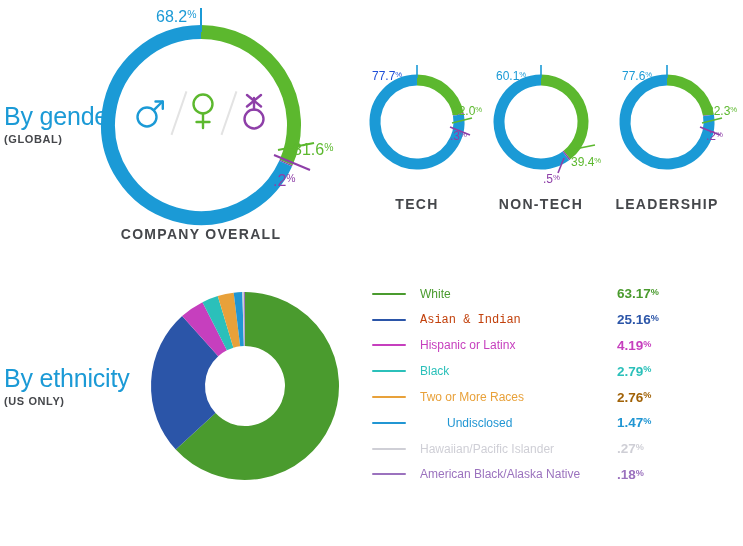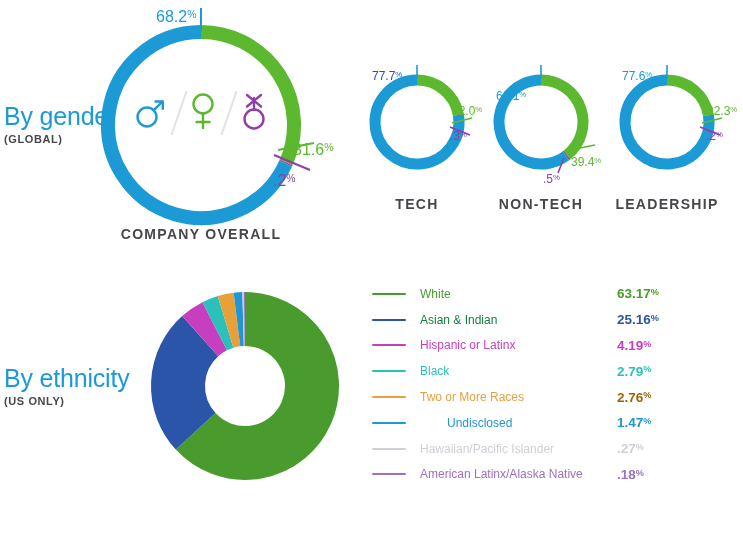--- a/index.html
+++ b/index.html
@@ -225,21 +225,21 @@
   <div class="donut" id="donut-non-tech" style="left:492px; top:73px;">
     <svg width="98" height="98" viewBox="0 0 98 98" aria-hidden="true">
         <path d="M 49 7 A 42 42 0 0 1 74.95010374979405 82.02411414973798" fill="none" stroke="#5CB82E" stroke-width="11"></path>
         <path d="M 74.95010374979405 82.02411414973798 A 42 42 0 0 1 73.8999864467645 82.82293119986713" fill="none" stroke="#8E3FA8" stroke-width="11"></path>
         <path d="M 73.8999864467645 82.82293119986713 A 42 42 0 1 1 48.99999999999999 7" fill="none" stroke="#1B9AD6" stroke-width="11"></path>
         <line x1="49" y1="-8" x2="49" y2="5" stroke="#1B9AD6" stroke-width="1.6"></line>
         <line x1="83" y1="76" x2="103" y2="72" stroke="#5CB82E" stroke-width="1.6"></line>
         <line x1="72" y1="85" x2="66" y2="100" stroke="#8E3FA8" stroke-width="1.6"></line>
       </svg>
   </div>
-  <div class="pct-label small" style="left:496px; top:69px; color:#1B9AD6;margin-top:20px;">
+  <div class="pct-label small" style="left:496px; top:69px; color:#1B9AD6;">
     <span>60.1</span><span class="sup">%</span>
   </div>
   <div class="pct-label small" style="left:571px; top:155px; color:#5CB82E;">
     <span>39.4</span><span class="sup">%</span>
   </div>
   <div class="pct-label small" style="left:543px; top:172px; color:#8E3FA8;">
     <span>.5</span><span class="sup">%</span>
   </div>
   <div class="chart-caption" style="left:481px; top:196px; width:120px;">NON-TECH</div>
 
@@ -283,21 +283,21 @@
   </div>
 
   <div id="legend">
       <div class="legend-row">
         <span class="legend-swatch" style="background: rgb(74, 155, 46);"></span>
         <span class="legend-label" style="color: rgb(74, 155, 46);">White</span>
         <span class="legend-value" style="color: rgb(74, 155, 46);"><span>63.17</span><span class="sup">%</span></span>
       </div>
       <div class="legend-row">
         <span class="legend-swatch" style="background: rgb(43, 85, 168);"></span>
-        <span class="legend-label" style="color: #15803d;">Asian &amp; Indian</span>
+        <span class="legend-label" style="color: #c2410c; font-family: Liberation Mono, monospace;">Asian &amp; Indian</span>
         <span class="legend-value" style="color: rgb(43, 85, 168);"><span>25.16</span><span class="sup">%</span></span>
       </div>
       <div class="legend-row">
         <span class="legend-swatch" style="background: rgb(198, 63, 190);"></span>
         <span class="legend-label" style="color: rgb(198, 63, 190);">Hispanic or Latinx</span>
         <span class="legend-value" style="color: rgb(198, 63, 190);"><span>4.19</span><span class="sup">%</span></span>
       </div>
       <div class="legend-row">
         <span class="legend-swatch" style="background: rgb(43, 192, 186);"></span>
         <span class="legend-label" style="color: rgb(43, 192, 186);">Black</span>
@@ -313,18 +313,18 @@
         <span class="legend-label" style="color: rgb(33, 150, 211); margin-left: 41px;">Undisclosed</span>
         <span class="legend-value" style="color: rgb(33, 150, 211);"><span>1.47</span><span class="sup">%</span></span>
       </div>
       <div class="legend-row">
         <span class="legend-swatch" style="background: rgb(207, 207, 214);"></span>
         <span class="legend-label" style="color: rgb(207, 207, 214);">Hawaiian/Pacific Islander</span>
         <span class="legend-value" style="color: rgb(207, 207, 214);"><span>.27</span><span class="sup">%</span></span>
       </div>
       <div class="legend-row">
         <span class="legend-swatch" style="background: rgb(155, 114, 190);"></span>
-        <span class="legend-label" style="color: rgb(155, 114, 190);">American Latinx/Alaska Native</span>
+        <span class="legend-label" style="color: rgb(155, 114, 190);">American Black/Alaska Native</span>
         <span class="legend-value" style="color: rgb(155, 114, 190);"><span>.18</span><span class="sup">%</span></span>
       </div>
     </div>
 
 </div>
 
 </body></html>

